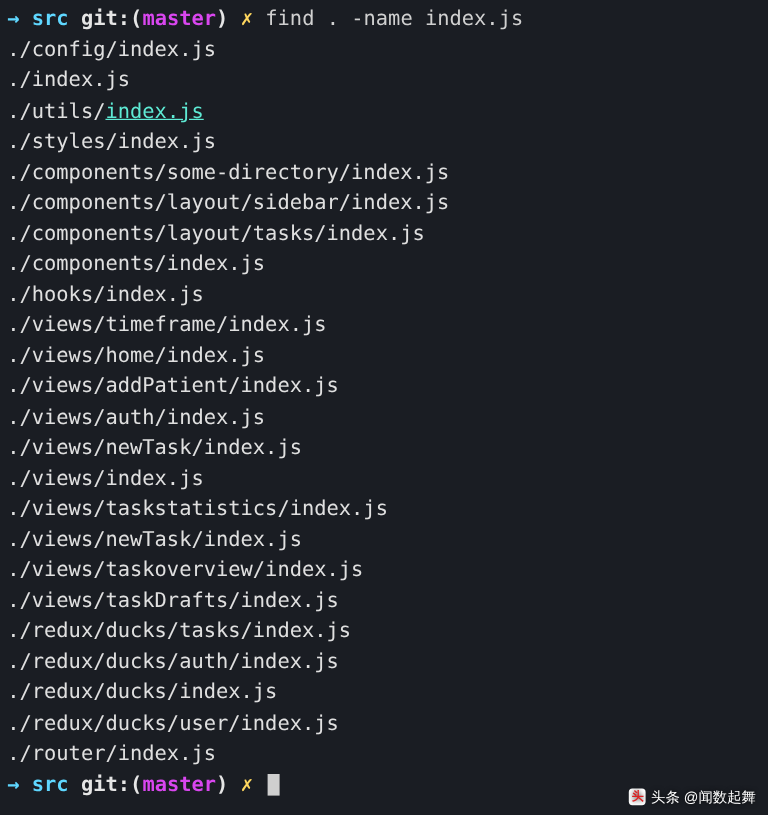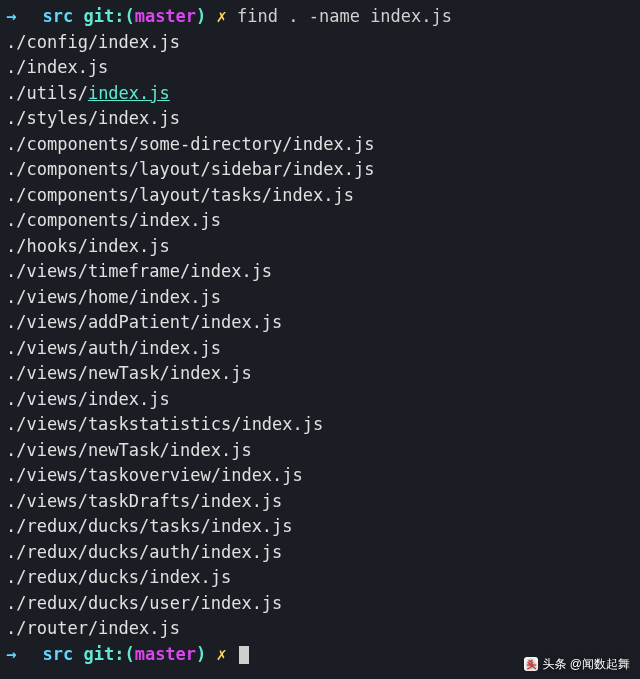--- a/index.html
+++ b/index.html
@@ -22,24 +22,23 @@
     .line {
       white-space: nowrap;
     }
     .arrow {
       color: #5fd7ff;
       font-weight: bold;
     }
     .cwd {
       color: #5fd7ff;
       font-weight: bold;
-      margin-left: 16px;
     }
     .git-label {
-      color: #5eead4;
+      color: #e5e5e5;
       font-weight: bold;
       margin-top: 17px;
     }
     .branch {
       color: #d946ef;
       font-weight: bold;
       margin-top: 16px;
     }
     .x {
       color: #ffd75f;

